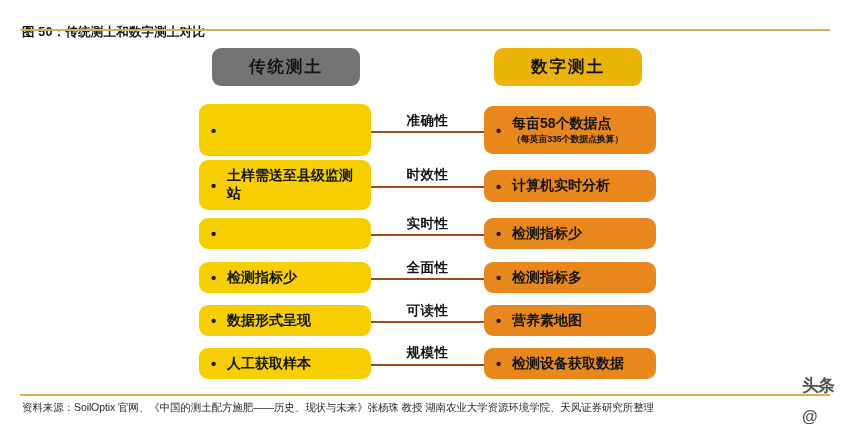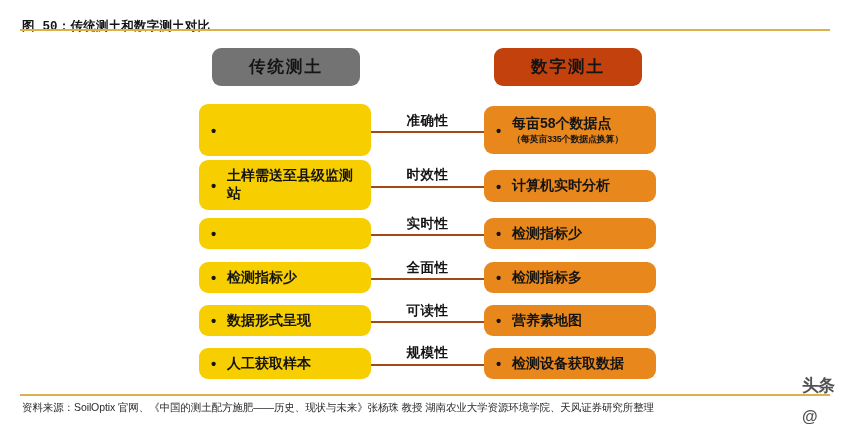--- a/index.html
+++ b/index.html
@@ -13,27 +13,26 @@
     font-family: "Liberation Sans", "DejaVu Sans", sans-serif;
     overflow: hidden;
     position: relative;
     color: #1a1a1a;
   }
 
   
   #figure-title {
     position: absolute;
     left: 22px;
-    top: 18px;
+    top: 24px;
     font-size: 12.5px;
     font-weight: bold;
     color: #141414;
     letter-spacing: 0.2px;
     white-space: nowrap;
-    font-family: Liberation Mono, monospace;
   }
   #title-rule {
     position: absolute;
     left: 20px;
     top: 29px;
     width: 810px;
     height: 1.5px;
     background: #d9b24c;
   }
 
@@ -53,21 +52,21 @@
   #header-traditional {
     left: 212px;
     top: 48px;
     width: 148px;
     background: #737373;
   }
   #header-digital {
     left: 494px;
     top: 48px;
     width: 148px;
-    background: #c2410c;
+    background: #eab308;
   }
 
   
   #comparison-grid {
     position: absolute;
     left: 0;
     top: 0;
     width: 850px;
     height: 424px;
     pointer-events: none;

